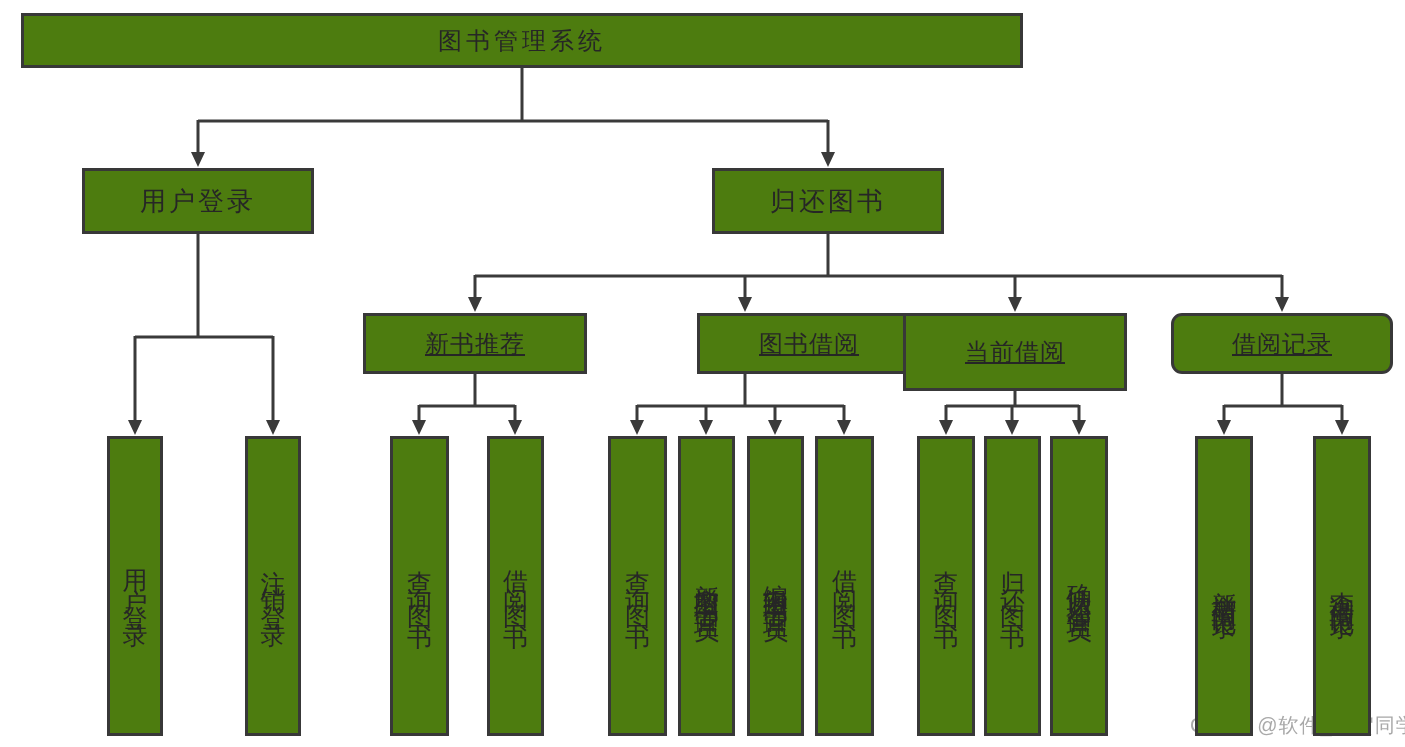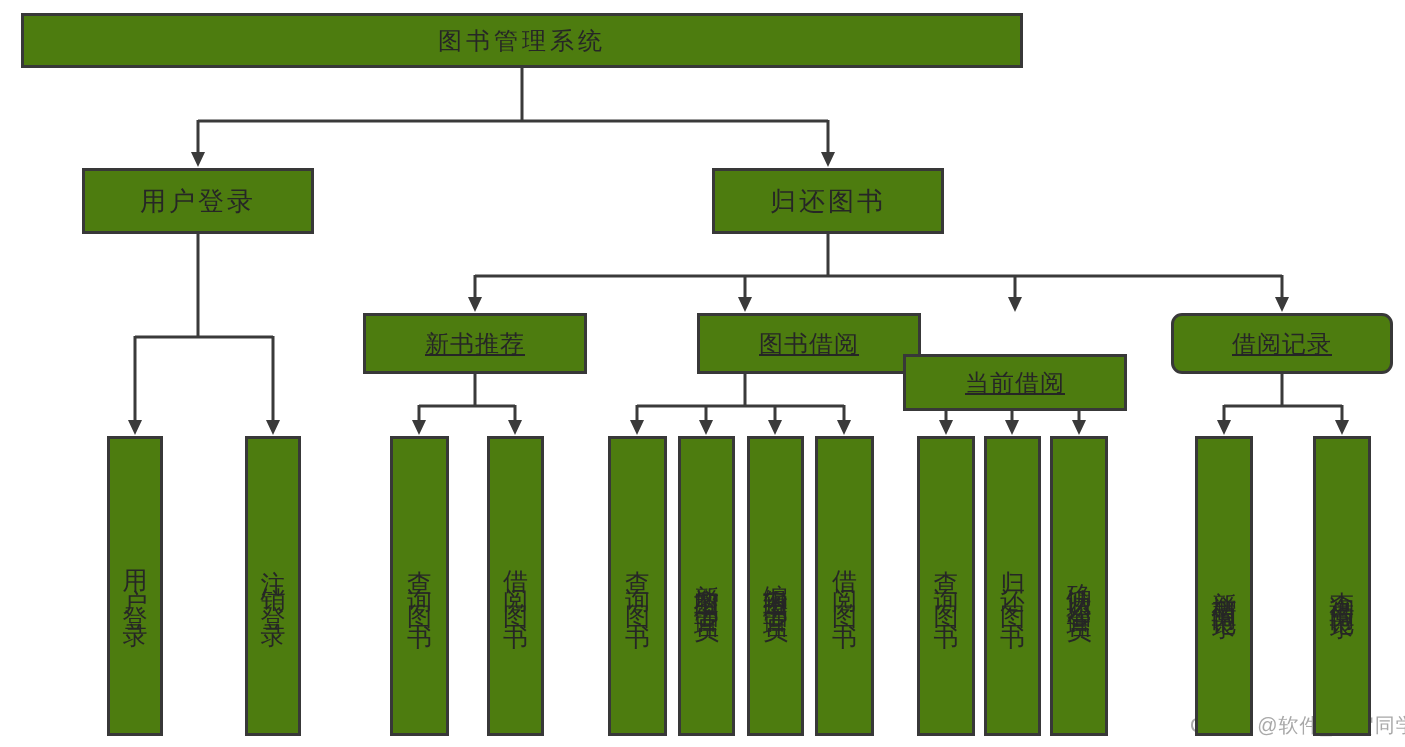--- a/index.html
+++ b/index.html
@@ -67,21 +67,21 @@
     </g>
   </svg>
 
   <div class="box root-label" style="left:21px;top:13px;width:1002px;height:55px;">图书管理系统</div>
 
   <div class="box l2-label" style="left:82px;top:168px;width:232px;height:66px;">用户登录</div>
   <div class="box l2-label" style="left:712px;top:168px;width:232px;height:66px;">归还图书</div>
 
   <div class="box l3-label" style="left:363px;top:313px;width:224px;height:61px;">新书推荐</div>
   <div class="box l3-label" style="left:665px;top:313px;width:224px;height:61px;margin-left:32px;">图书借阅</div>
-  <div class="box l3-label" style="left:903px;top:313px;width:224px;height:57px;margin-top:41px;">当前借阅</div>
+  <div class="box l3-label" style="left:903px;top:313px;width:224px;height:78px;">当前借阅</div>
   <div class="box l3-label" style="left:1171px;top:313px;width:222px;height:61px;border-radius:11px;">借阅记录</div>
 
   <div class="box vbox v-short" style="left:107px;top:436px;width:56px;height:300px;">用户登录</div>
   <div class="box vbox v-short" style="left:245px;top:436px;width:56px;height:300px;">注销登录</div>
 
   <div class="box vbox v-short" style="left:390px;top:436px;width:59px;height:300px;">查询图书</div>
   <div class="box vbox v-short" style="left:487px;top:436px;width:57px;height:300px;">借阅图书</div>
 
   <div class="box vbox v-short" style="left:608px;top:436px;width:59px;height:300px;">查询图书</div>
   <div class="box vbox v-long" style="left:678px;top:436px;width:57px;height:300px;">新增图书（管理员）</div>

